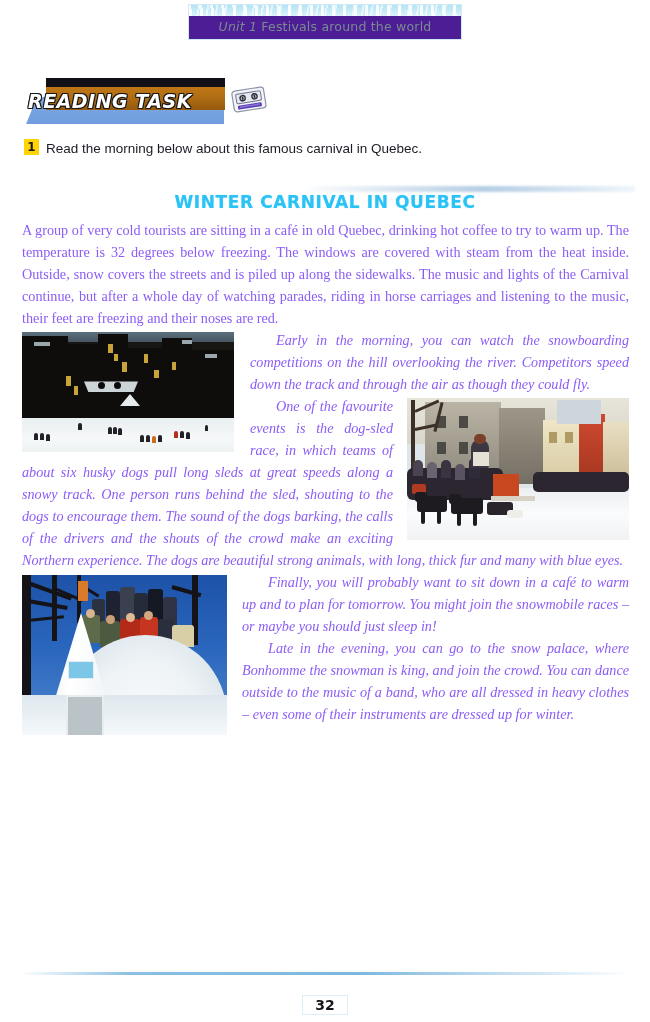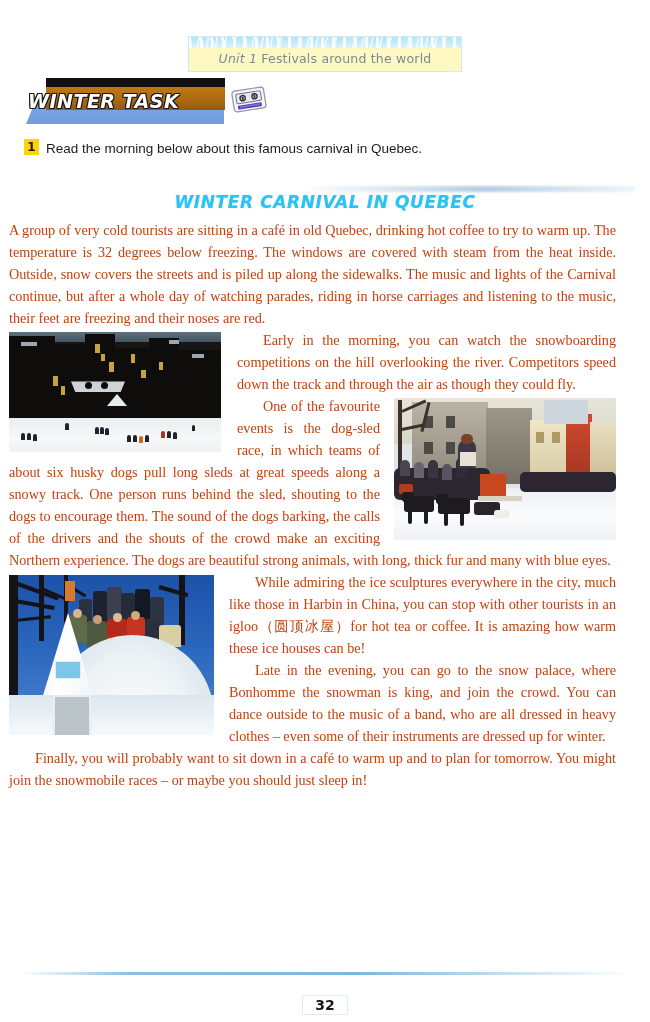--- a/index.html
+++ b/index.html
@@ -17,23 +17,22 @@
   }
 
   
   .unit-header {
     position: absolute;
     left: 188px;
     top: 4px;
     width: 274px;
     height: 36px;
     border: 1px solid #cfe9f5;
-    background: #fef9c3;
+    background: #4c1d95;
     box-sizing: border-box;
-    margin-top: 32px;
   }
   .unit-header-strip {
     position: absolute;
     left: 0;
     top: 0;
     width: 100%;
     height: 11px;
     background:
       repeating-linear-gradient(86deg, rgba(255,255,255,.85) 0 3px, rgba(255,255,255,0) 3px 11px),
       repeating-linear-gradient(100deg, rgba(255,255,255,.6) 0 2px, rgba(255,255,255,0) 2px 9px),
@@ -156,52 +155,51 @@
 
   
   .article-title {
     position: absolute;
     left: 0;
     right: 0;
     top: 192px;
     text-align: center;
     font-family: "DejaVu Sans", sans-serif;
     font-weight: bold;
-    font-style: italic;
     font-size: 17px;
     letter-spacing: .6px;
     color: #2bc3f5;
     text-shadow: 0 0 1px rgba(43,195,245,.6);
     white-space: nowrap;
   }
   .title-sheen {
     position: absolute;
     left: 300px;
     top: 186px;
     width: 335px;
     height: 6px;
     background: linear-gradient(90deg, rgba(190,220,240,0) 0%, rgba(120,165,205,.55) 55%, rgba(150,195,230,.15) 100%);
     filter: blur(1.2px);
   }
 
   
   .article {
     position: absolute;
-    left: 9px;
+    left: 22px;
     top: 219px;
     width: 607px;
     font-size: 14.2px;
     line-height: 22px;
     text-align: justify;
-    color: #c2410c;
+    color: #8b5cf6;
   }
   .article p {
     margin: 0;
   }
-  .article p.indent { text-indent: 26px; }
+  .article p.indent { text-indent: 26px; font-style: italic; }
 
   
   .photo {
     position: relative;
     overflow: hidden;
     background: #dfe6ea;
   }
   .photo-city {
     float: left;
     width: 212px;
@@ -291,21 +289,21 @@
   <div class="unit-header-text">
     <span class="u-num">Unit 1</span>
     <span class="u-rest">Festivals around the world</span>
   </div>
 </div>
 
 <div class="reading-task">
   <div class="rt-blue"></div>
   <div class="rt-black"></div>
   <div class="rt-orange"></div>
-  <div class="rt-label">WINTER TASK</div>
+  <div class="rt-label">READING TASK</div>
 </div>
 
 <div class="cassette">
   <svg width="42" height="32" viewBox="0 0 42 32">
     <g transform="rotate(-9 21 16)">
       <rect x="5" y="5" width="32" height="21" rx="3" fill="#f2f4f8" stroke="#8d93a8" stroke-width="1.2"></rect>
       <rect x="8.5" y="8.5" width="25" height="9.5" rx="1.5" fill="#e7e9ef" stroke="#6d7390" stroke-width="1"></rect>
       <circle cx="15" cy="13.2" r="2.6" fill="#ffffff" stroke="#2c2f3d" stroke-width="1.4"></circle>
       <circle cx="27" cy="13.2" r="2.6" fill="#ffffff" stroke="#2c2f3d" stroke-width="1.4"></circle>
       <rect x="14" y="11.6" width="2" height="3.2" fill="#2c2f3d"></rect>
@@ -457,21 +455,20 @@
     <div class="ig-dome" style="left:22px;top:38px;width:74px;height:122px;
          background: linear-gradient(100deg,#e4ecf1 0%, #ffffff 40%, #eaf0f4 100%);
          clip-path: polygon(50% 0, 100% 100%, 0 100%);"></div>
     <div class="ig-dome" style="left:0;top:120px;width:205px;height:40px;
          background: linear-gradient(180deg,#dde7ed 0%, #f5f9fb 100%);"></div>
     <div class="ig-dome" style="left:56px;top:6px;width:10px;height:20px;background:#d9792a;"></div>
     <div class="ig-sign" style="left:46px;top:86px;width:24px;height:16px;"></div>
     <div class="ig-door" style="left:44px;top:120px;width:34px;height:40px;"></div>
   </div>
 
-  <p class="indent">While admiring the ice sculptures everywhere in the city, much like those in Harbin in China, you can stop with other tourists in an igloo（圆顶冰屋）for hot tea or coffee. It is amazing how warm these ice houses can be!</p>
+  <p class="indent">Finally, you will probably want to sit down in a café to warm up and to plan for tomorrow. You might join the snowmobile races – or maybe you should just sleep in!</p>
   <p class="indent">Late in the evening, you can go to the snow palace, where Bonhomme the snowman is king, and join the crowd. You can dance outside to the music of a band, who are all dressed in heavy clothes – even some of their instruments are dressed up for winter.</p>
-  <p class="indent">Finally, you will probably want to sit down in a café to warm up and to plan for tomorrow. You might join the snowmobile races – or maybe you should just sleep in!</p>
 </div>
 
 <div class="bottom-rule"></div>
 <div class="page-number">
   <span class="page-number-box">32</span>
 </div>
 
 </body></html>

